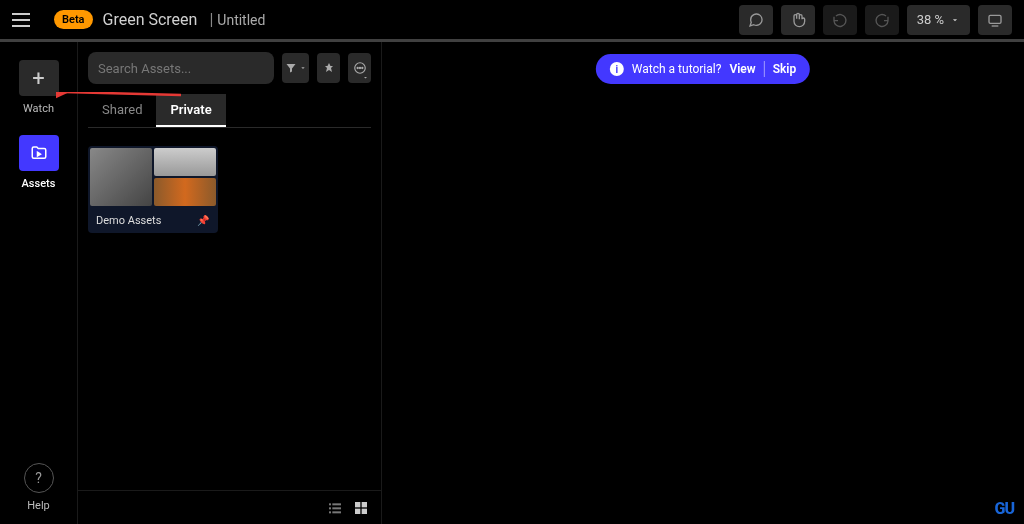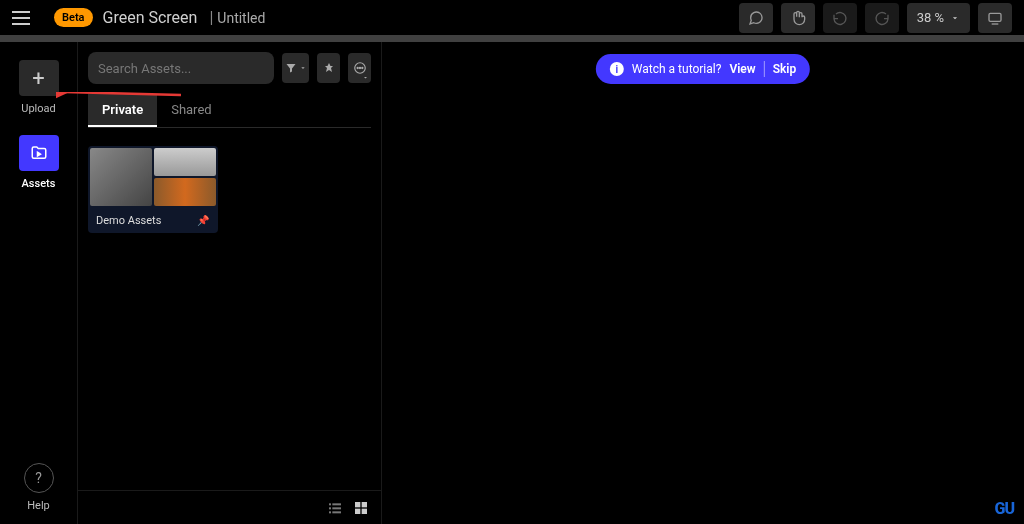--- a/index.html
+++ b/index.html
@@ -1,18 +1,18 @@
 <!DOCTYPE html>
 <html><head>
   <meta charset="utf-8">
   <style>
     * { margin: 0; padding: 0; box-sizing: border-box; font-family: -apple-system, BlinkMacSystemFont, "Segoe UI", Roboto, sans-serif; }
     body { background: #000; color: #e0e0e0; width: 1024px; height: 524px; overflow: hidden; position: relative; }
     
-    .topbar { height: 42px; display: flex; align-items: center; padding: 0 12px; border-bottom: 7px solid #404040; }
+    .topbar { height: 42px; display: flex; align-items: center; padding: 0 12px; border-bottom: 3px solid #404040; }
     .hamburger { width: 24px; height: 24px; display: flex; flex-direction: column; justify-content: center; gap: 4px; cursor: pointer; margin-right: 18px; }
     .hamburger span { display: block; height: 2px; background: #ccc; width: 18px; }
     .beta-badge { background: #ff9800; color: #000; font-weight: 600; font-size: 11px; padding: 3px 8px; border-radius: 10px; margin-right: 10px; }
     .app-title { color: #d0d0d0; font-size: 16px; margin-right: 8px; }
     .divider { color: #888; margin: 0 4px; }
     .project-title { color: #aaa; font-size: 14px; }
     .topbar-spacer { flex: 1; }
     .topbar-right { display: flex; align-items: center; gap: 8px; padding-left: 16px; }
     .icon-btn { width: 34px; height: 30px; background: #2a2a2a; border-radius: 4px; display: flex; align-items: center; justify-content: center; cursor: pointer; color: #999; }
     .icon-btn.dim { background: #1a1a1a; color: #555; }
@@ -115,21 +115,21 @@
           <line x1="7" y1="21" x2="17" y2="21"></line>
         </svg>
     </div>
   </div>
 </div>
 
 <div class="main">
   <div class="leftnav">
     <div class="nav-item">
       <div class="nav-icon-box plus">+</div>
-      <span class="nav-label">Upload</span>
+      <span class="nav-label">Watch</span>
     </div>
     <div class="nav-item active">
       <div class="nav-icon-box assets">
         <svg width="18" height="18" viewBox="0 0 24 24" fill="none" stroke="currentColor" stroke-width="2">
             <path d="M3 6a2 2 0 012-2h4l2 2h8a2 2 0 012 2v9a2 2 0 01-2 2H5a2 2 0 01-2-2V6z"></path>
             <path d="M10 11l4 2.5-4 2.5z" fill="currentColor"></path>
           </svg>
       </div>
       <span class="nav-label">Assets</span>
     </div>
@@ -163,22 +163,22 @@
               <circle cx="8" cy="12" r="1" fill="currentColor"></circle>
               <circle cx="12" cy="12" r="1" fill="currentColor"></circle>
               <circle cx="16" cy="12" r="1" fill="currentColor"></circle>
             </svg>
           <svg width="7" height="7" viewBox="0 0 24 24" fill="currentColor" style="position:absolute;right:2px;bottom:2px">
               <path d="M7 10l5 5 5-5z"></path>
             </svg>
         </div>
       </div>
       <div class="tabs">
+        <div class="tab">Shared</div>
         <div class="tab active">Private</div>
-        <div class="tab">Shared</div>
       </div>
     </div>
     <div class="panel-body">
       <div class="folder-card">
         <div class="folder-thumbs">
           <div class="thumb t1"></div>
           <div class="thumb t2"></div>
           <div class="thumb t3"></div>
         </div>
         <div class="folder-footer">

